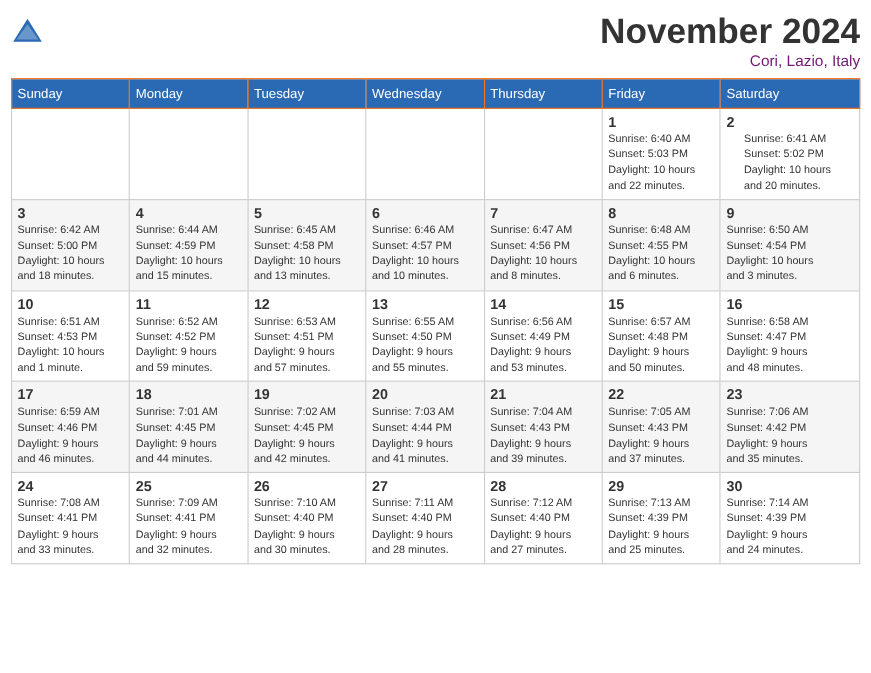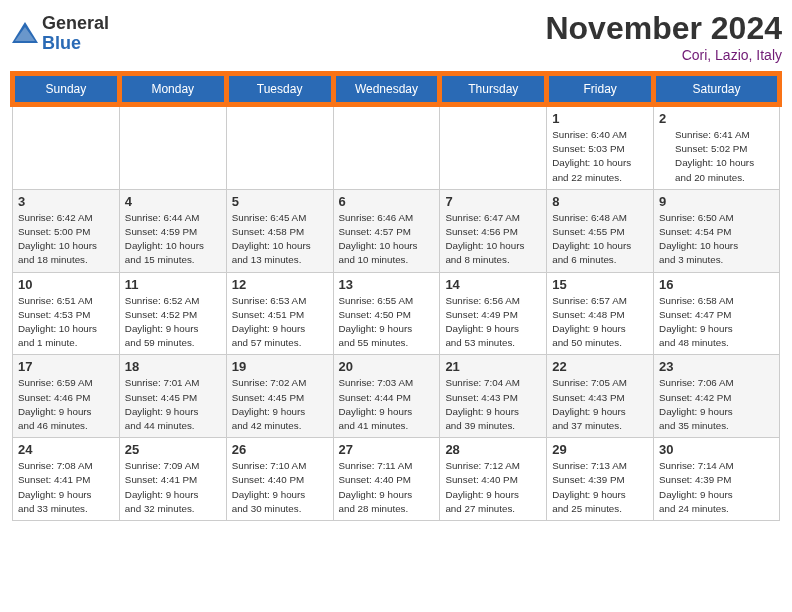--- a/index.html
+++ b/index.html
@@ -46,25 +46,25 @@
       color: #701a75;
     }
     table {
       width: 100%;
       border-collapse: collapse;
       font-size: 10.5px;
     }
     thead th {
       background-color: #2a6ab5;
       color: #fff;
-      text-align: center;
+      text-align: left;
       padding: 6px 5px;
       font-size: 12px;
       font-weight: normal;
-      border: 5px solid #f97316;
+      border: 1px solid #f97316;
     }
     tbody td {
       border: 1px solid #ccc;
       vertical-align: top;
       padding: 4px 5px;
       height: 80px;
       background: #fff;
     }
     tbody tr:nth-child(even) td {
       background: #f5f5f5;
@@ -86,24 +86,20 @@
   </style>
 </head>
 <body>
 
 <div class="header">
   <div class="logo">
     <svg class="logo-icon" viewBox="0 0 30 30">
       <polygon points="15,3 28,24 2,24" fill="#2a6ab5"></polygon>
       <polygon points="15,8 25,22 5,22" fill="#fff" opacity="0.3"></polygon>
     </svg>
-    <div class="logo-text">
-      <span class="general">General</span><br>
-      <span class="blue">Blue</span>
-    </div>
   </div>
   <div class="title-area">
     <div class="month-title">November 2024</div>
     <div class="location">Cori, Lazio, Italy</div>
   </div>
 </div>
 
 <table>
   <thead>
     <tr>

